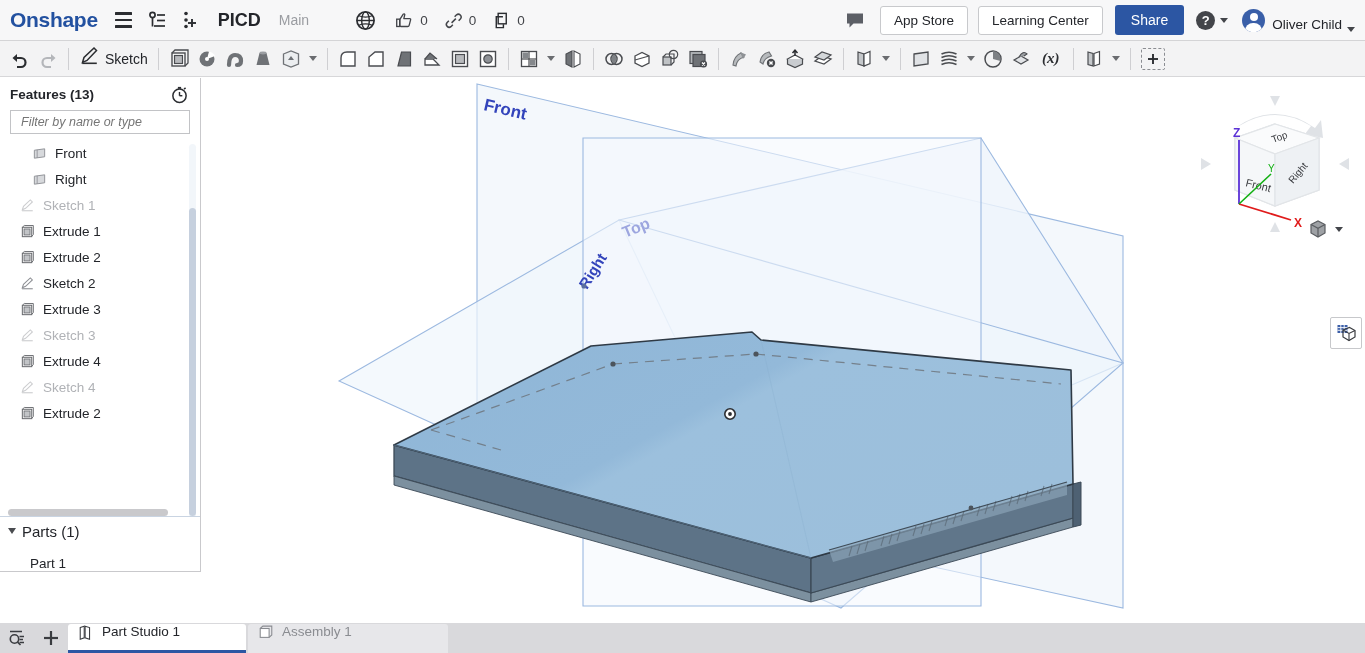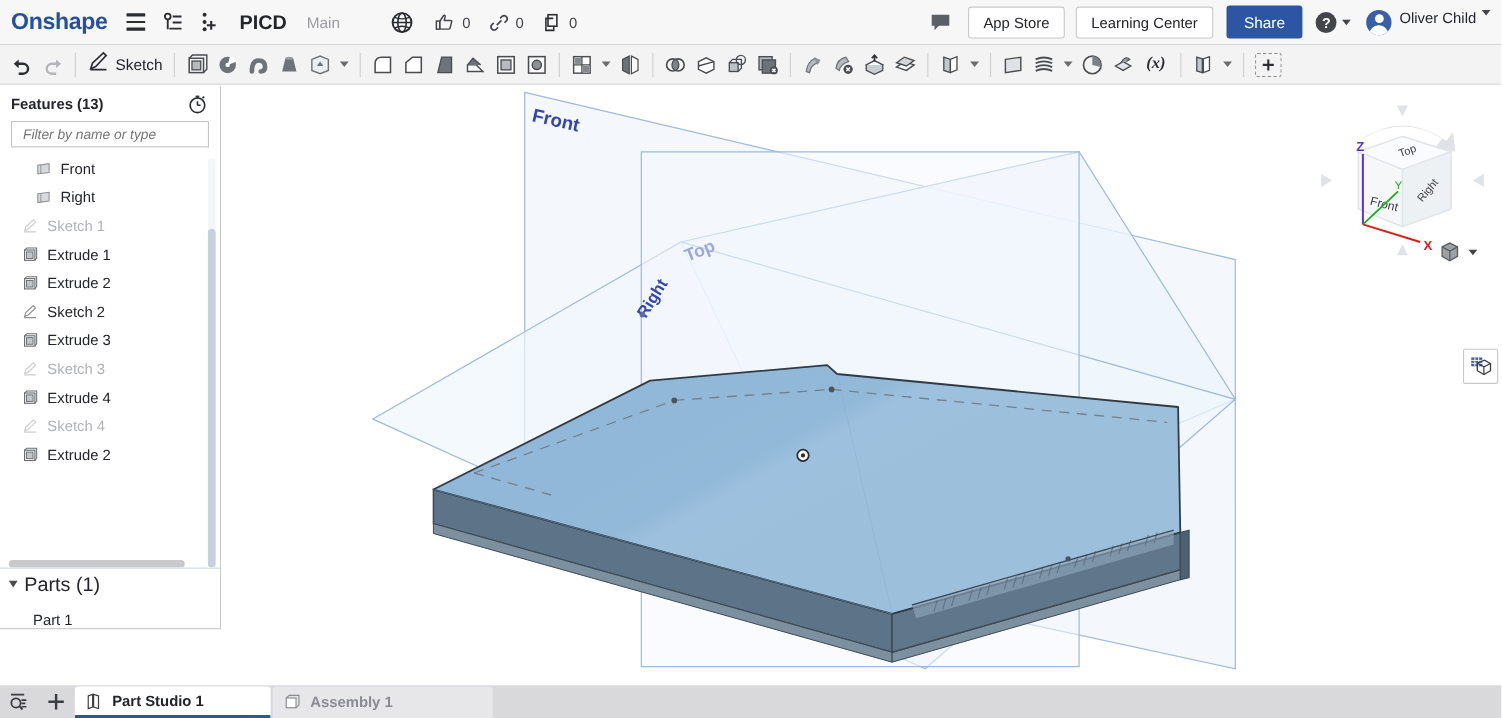--- a/index.html
+++ b/index.html
@@ -48,21 +48,21 @@
     height: 30px; padding: 0 16px; background: #2c56a3; color: #fff;
     border: none; border-radius: 3px; font-size: 14px; margin-left: 12px;
     display: flex; align-items: center; cursor: pointer;
   }
   #help-group { display: flex; align-items: center; margin-left: 12px; cursor: pointer; }
   #help-icon { width: 19px; height: 19px; border-radius: 50%; background: #43454a;
     color: #fff; font-size: 13px; font-weight: bold; display:flex;
     align-items:center; justify-content:center; }
   .caret { width:0;height:0;border-left:4px solid transparent;border-right:4px solid transparent;
     border-top:5px solid #43454a; margin-left:5px; }
-  #user-group { display:flex; align-items:flex-start; margin-left: 14px; margin-right: 10px; cursor:pointer;}
+  #user-group { display:flex; align-items:flex-end; margin-left: 14px; margin-right: 10px; cursor:pointer;}
   #avatar { width: 23px; height: 23px; border-radius: 50%; background:#3a5fa8;
     overflow:hidden; position:relative; }
   #avatar::before { content:""; position:absolute; left:7.5px; top:4px; width:8px;height:8px;
     border-radius:50%; background:#fff;}
   #avatar::after { content:""; position:absolute; left:3px; top:14px; width:17px;height:12px;
     border-radius:8px 8px 0 0; background:#fff;}
   #user-name { font-size: 13.5px; color:#23252a; margin-left:7px; }
 
   
   #feature-toolbar {
@@ -115,21 +115,21 @@
   #tree-scrolltrack {
     position:absolute; right:4px; top:4px; width:7px; height:430px;
     background:#f2f6fa; border-radius:4px;
   }
   #hscroll {
     position:absolute; left:8px; bottom:0px; height:7px; width:160px;
     background:#c9c9cc; border-radius:4px;
   }
   #parts-section { border-top:1px solid #c9d4e2; }
   #parts-header { height:28px; display:flex; align-items:center; padding-left:8px;
-    font-size:18px; color:#23252a; cursor:pointer; }
+    font-size:15px; color:#23252a; cursor:pointer; }
   #parts-caret { width:0;height:0;border-left:4.5px solid transparent;border-right:4.5px solid transparent;
     border-top:6px solid #4a4c50; margin-right:6px; }
   #part-row { height:26px; display:flex; align-items:flex-end; padding-left:30px;
     font-size:13.5px; color:#23252a; cursor:pointer; }
 
   
   #viewport {
     position:absolute; left:201px; top:78px; width:1164px; height:545px;
     background:#ffffff; overflow:hidden;
   }
@@ -148,22 +148,22 @@
   }
 
   
   #tabbar {
     position:absolute; left:0; bottom:0; width:1365px; height:30px;
     background:#d9d9dc; display:flex; align-items:flex-end;
   }
   .tab-tool { width:34px; height:30px; display:flex; align-items:center;
     justify-content:center; cursor:pointer; }
   .tab {
-    height:29px; display:flex; align-items:center; padding:0 14px 0 10px;
-    font-size:13.5px; cursor:pointer; border-radius:3px 3px 0 0; margin-right:2px;font-weight:bold;
+    height:29px; display:flex; align-items:flex-start; padding:0 14px 0 10px;
+    font-size:13.5px; cursor:pointer; border-radius:3px 3px 0 0; margin-right:2px;
   }
   #tab-part-studio { background:#fff; color:#23252a; border-bottom:3px solid #2c56a3;
     min-width:178px; }
   #tab-assembly { background:#e7e7ea; color:#8a8c91; min-width:200px; }
   .tab .tab-icon { width:16px;height:16px; margin-right:8px; flex:none;
     display:flex;align-items:center;justify-content:center;}
 </style>
 </head>
 <body>
 

